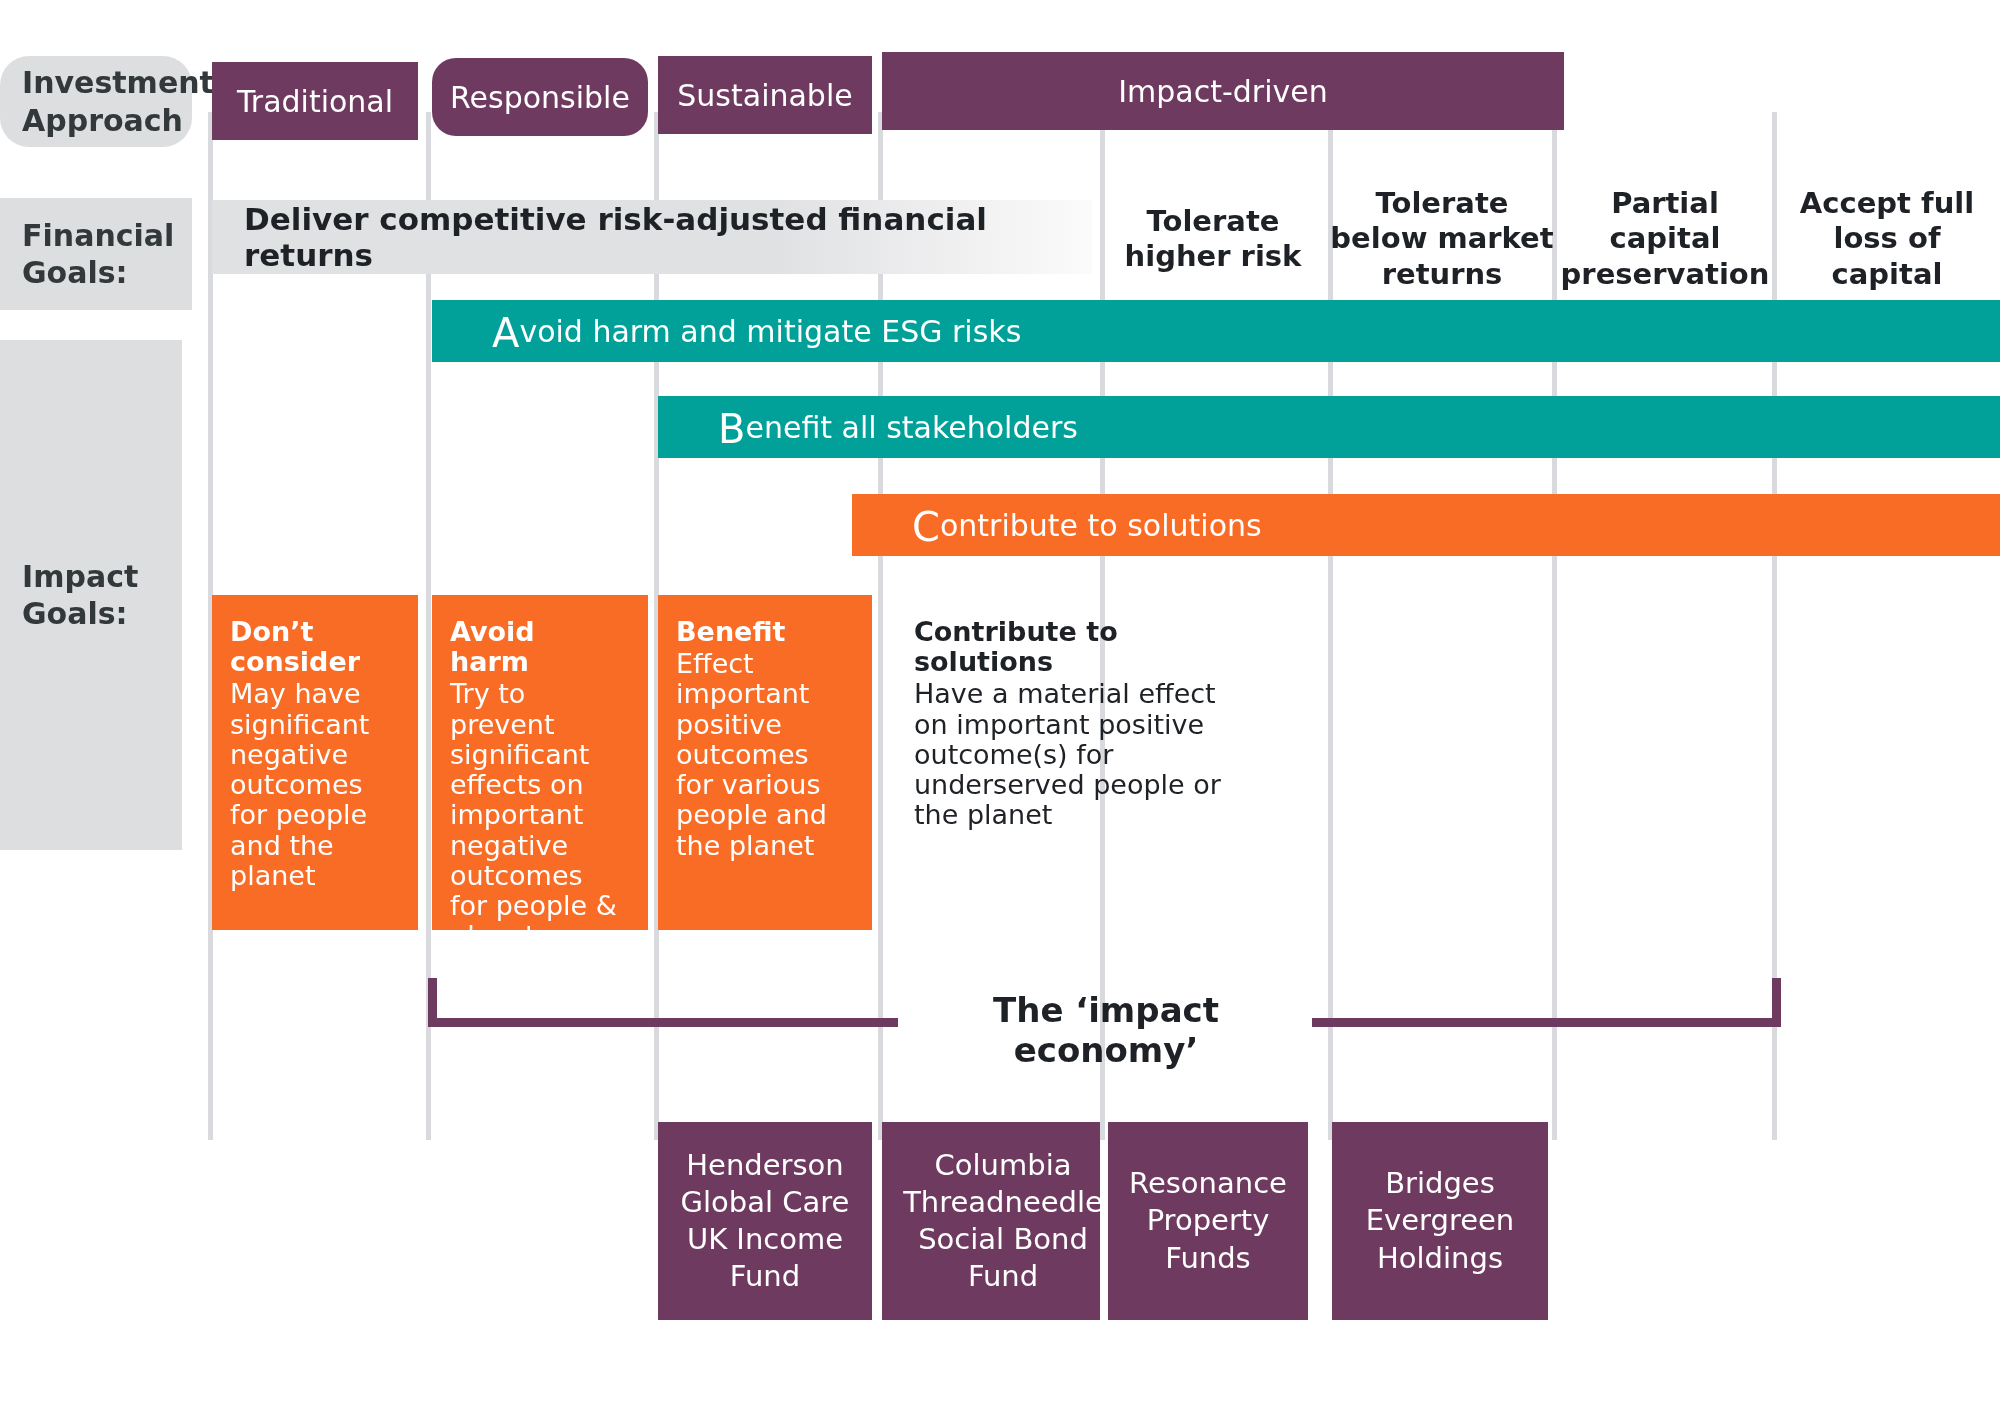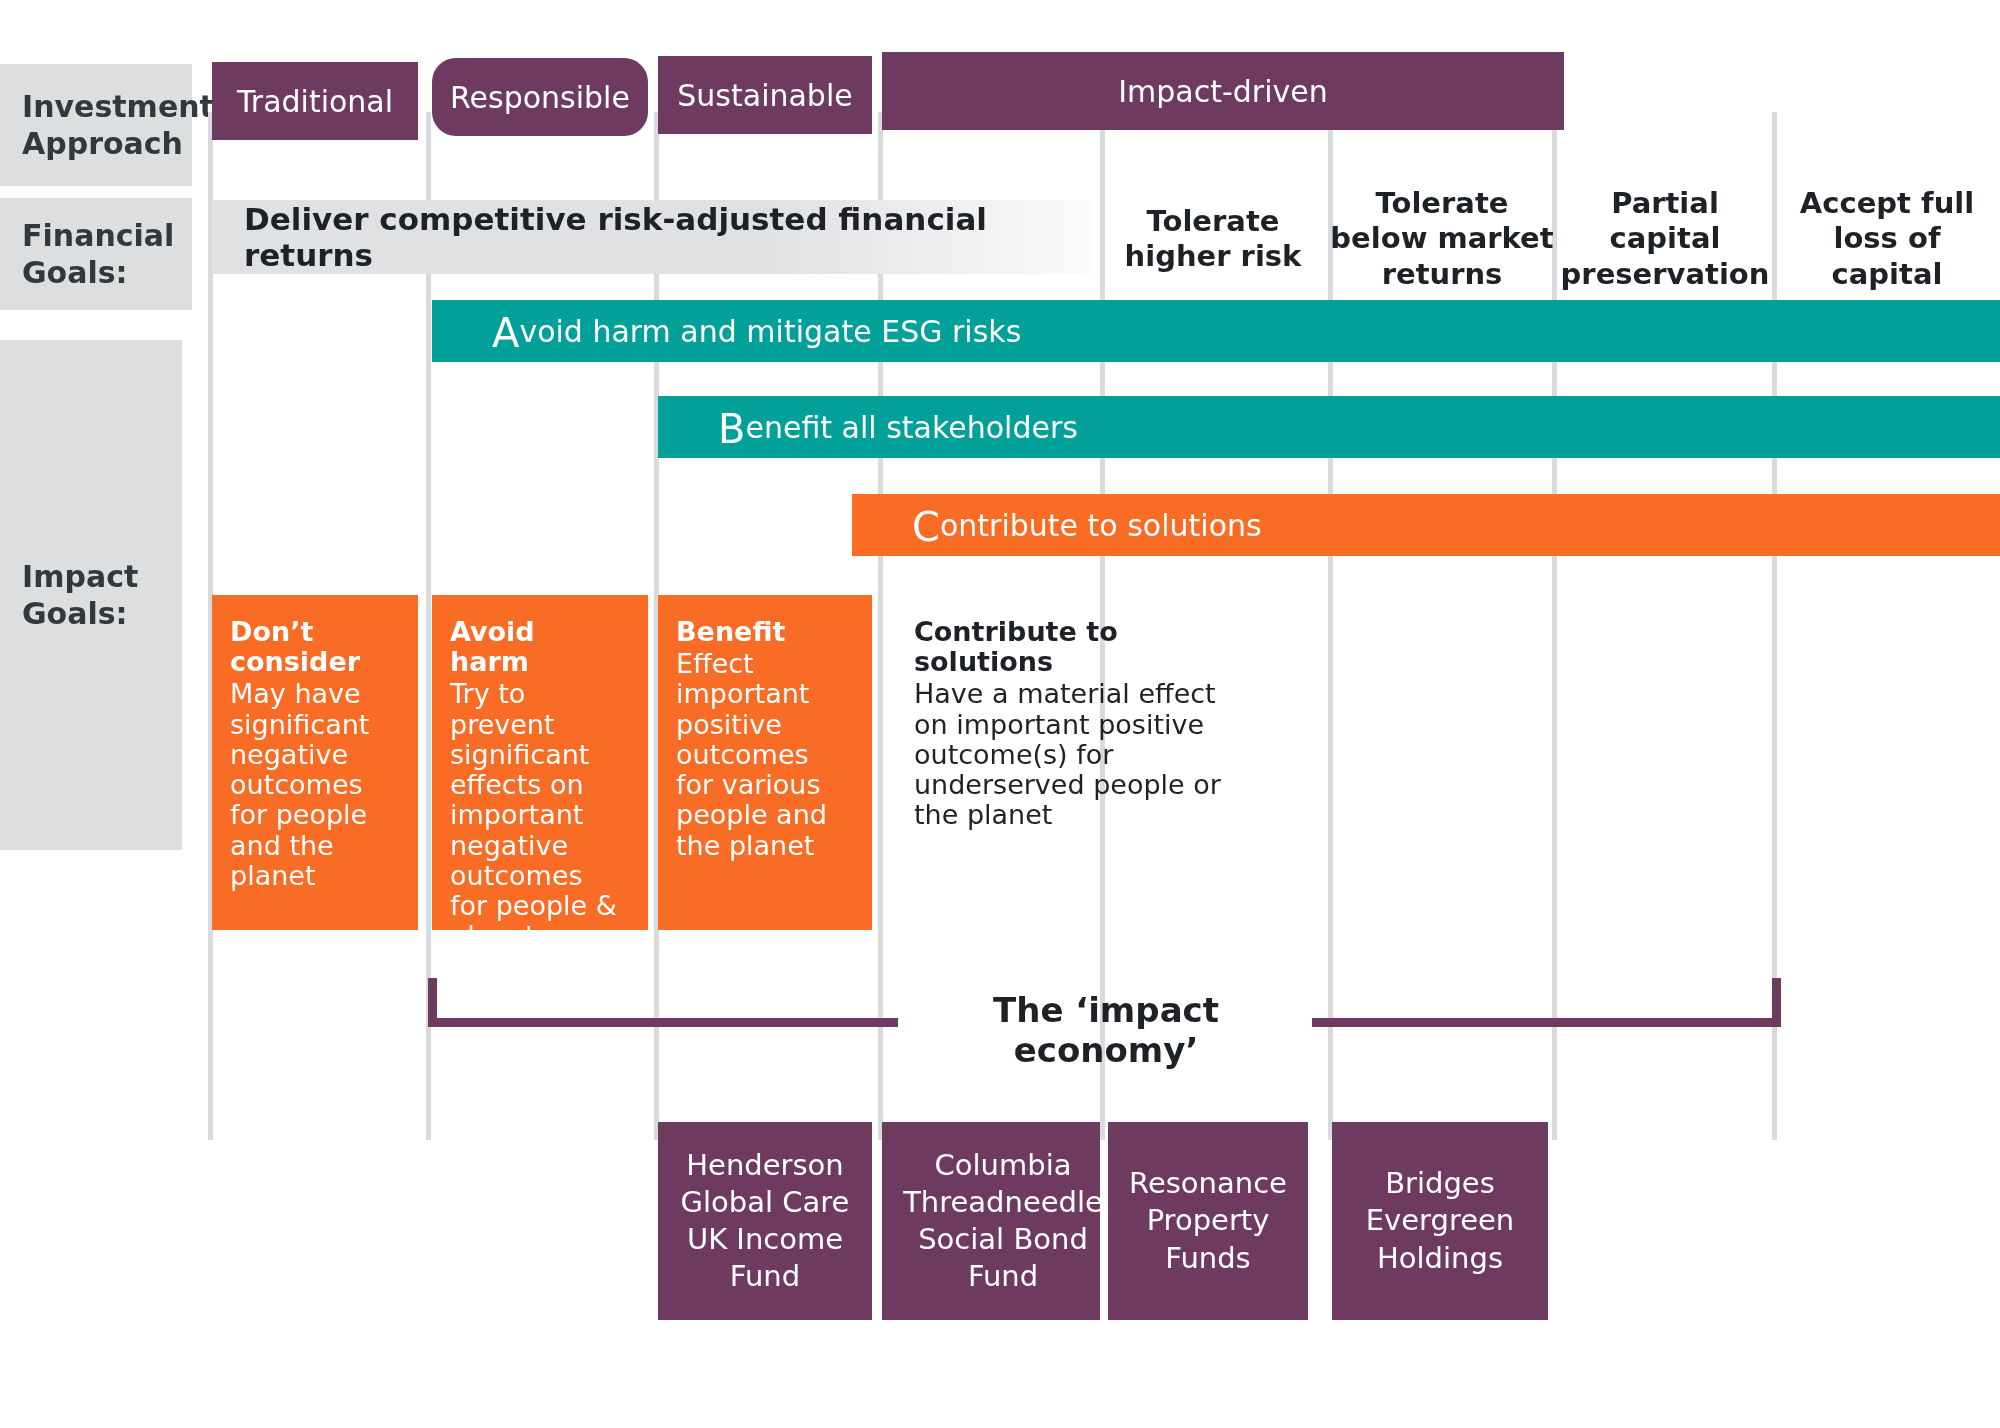--- a/index.html
+++ b/index.html
@@ -16,21 +16,21 @@
     position:absolute;left:0;
     background:#dcdee0;
     color:#33383b;
     font-weight:bold;
     display:flex;align-items:center;
     padding-left:22px;
     box-sizing:border-box;
     font-size:30px;
     line-height:1.25;
   }
-  #lbl-approach{top:64px;width:192px;height:122px;}
+  #lbl-approach{top:56px;width:192px;height:91px;border-radius:29px;}
   #lbl-financial{top:198px;width:192px;height:112px;}
   #lbl-impact{top:340px;width:182px;height:510px;}
 
   
   .vline{position:absolute;width:5px;background:#d9dadd;}
 
   
   .approach{
     position:absolute;
     background:#6e3a5f;

